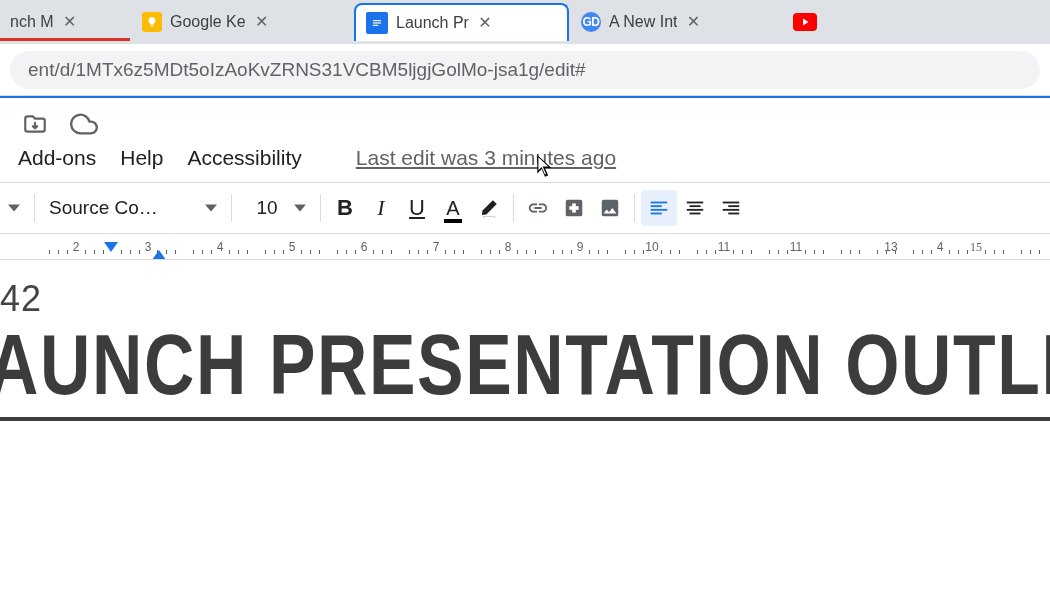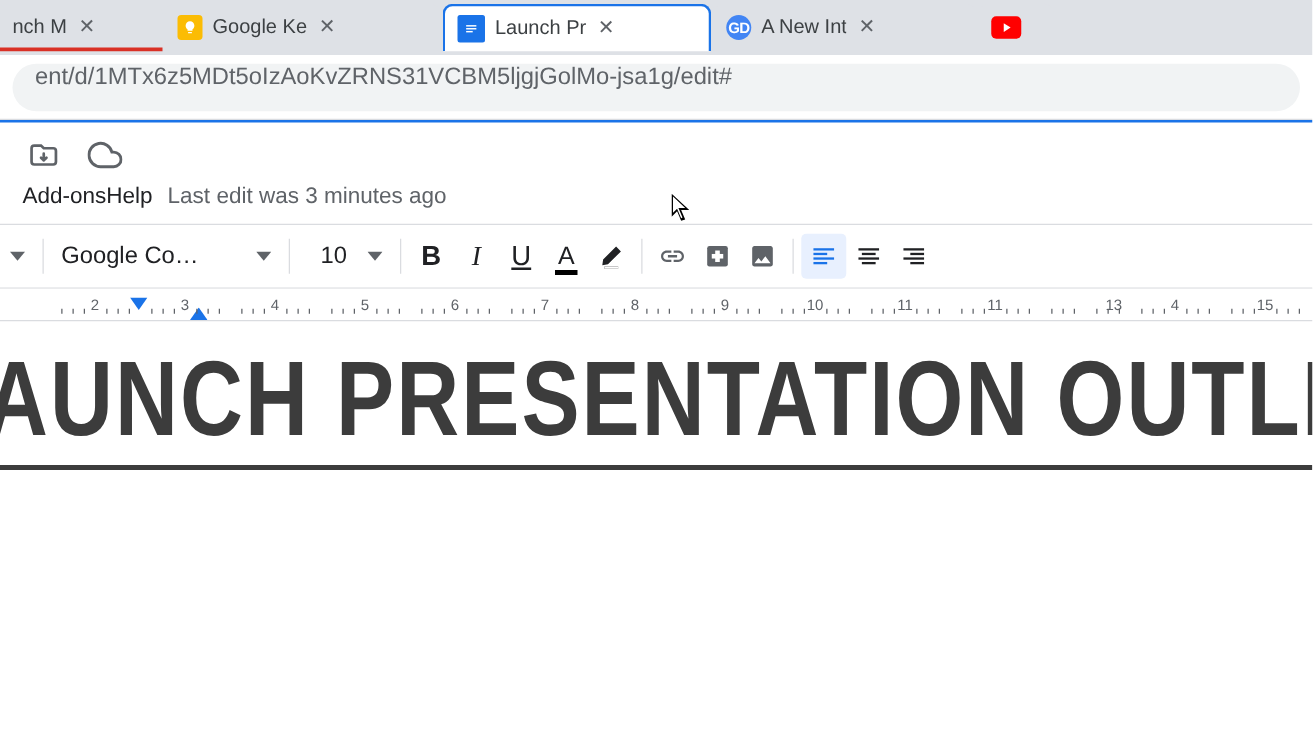--- a/index.html
+++ b/index.html
@@ -16,31 +16,31 @@
     .tab-red-underline { position: absolute; height: 3px; background: #d93025; bottom: 0; left: 0; }
     
     .favicon-keep { background: #fbbc04; border-radius: 3px; display: flex; align-items: center; justify-content: center; }
     .favicon-keep svg { fill: #fff; }
     .favicon-docs { background: #1a73e8; border-radius: 2px; display: flex; align-items: center; justify-content: center; }
     .favicon-gd { background: #4285f4; border-radius: 50%; color: #fff; font-size: 12px; font-weight: bold; display: flex; align-items: center; justify-content: center; letter-spacing: -0.5px; }
     .favicon-yt { background: #ff0000; border-radius: 4px; display: flex; align-items: center; justify-content: center; }
     
     
     .addressbar-row { display: flex; align-items: center; height: 52px; background: #fff; padding: 0 10px; border-bottom: 1px solid #dadce0; }
-    .addressbar { flex: 1; background: #f1f3f4; border-radius: 20px; height: 38px; display: flex; align-items: flex-start; padding: 0 18px; font-size: 19px; color: #5f6368; overflow: hidden; white-space: nowrap; }
+    .addressbar { flex: 1; background: #f1f3f4; border-radius: 20px; height: 38px; display: flex; align-items: center; padding: 0 18px; font-size: 19px; color: #5f6368; overflow: hidden; white-space: nowrap; }
     .progress-line { height: 2px; background: #1a73e8; width: 100%; }
     
     
     .app-header { display: flex; align-items: center; padding: 12px 22px 4px; gap: 22px; }
     .header-icon { color: #5f6368; display: flex; align-items: center; }
     
     
-    .menubar { display: flex; align-items: center; padding: 4px 18px 12px; font-size: 18px; color: #202124; }
+    .menubar { display: flex; align-items: center; padding: 4px 18px 12px; gap: 24px; font-size: 21px; color: #202124; }
     .menubar .item { cursor: pointer; }
-    .menubar .edit-status { color: #5f6368; margin-left: 12px; }
+    .menubar .edit-status { color: #5f6368; text-decoration: underline; margin-left: 30px; }
     
     
     .toolbar { display: flex; align-items: center; padding: 4px 8px; gap: 0; border-top: 1px solid #dadce0; border-bottom: 1px solid #dadce0; height: 52px; }
     .tb-sep { width: 1px; height: 28px; background: #dadce0; margin: 0 6px; }
     .tb-drop { display: flex; align-items: center; gap: 6px; padding: 4px 8px; cursor: pointer; font-size: 19px; color: #202124; }
     .tb-drop .caret { color: #5f6368; }
     .tb-font { width: 150px; overflow: hidden; white-space: nowrap; }
     .tb-btn { width: 36px; height: 36px; display: flex; align-items: center; justify-content: center; cursor: pointer; color: #202124; border-radius: 4px; }
     .tb-btn.selected { background: #e8f0fe; color: #1a73e8; }
     .tb-btn svg { width: 22px; height: 22px; }
@@ -126,32 +126,33 @@
   <span class="header-icon">
     <svg width="28" height="28" viewBox="0 0 24 24" fill="none" stroke="#5f6368" stroke-width="2">
         <path d="M18 10h-1.26A8 8 0 109 20h9a5 5 0 000-10z"></path>
       </svg>
   </span>
 </div>
 
 <div class="menubar">
   <span class="item">Add-ons</span>
   <span class="item">Help</span>
+  <span class="item">Accessibility</span>
   <span class="edit-status">Last edit was 3 minutes ago</span>
 </div>
 
 <div class="toolbar">
   <span class="tb-drop" style="padding-left:0;">
     <svg width="12" height="12" viewBox="0 0 10 6" class="caret">
         <path d="M0 0l5 6 5-6z" fill="#5f6368"></path>
       </svg>
   </span>
   <span class="tb-sep"></span>
   <span class="tb-drop">
-    <span class="tb-font">Google Co…</span>
+    <span class="tb-font">Source Co…</span>
     <svg width="12" height="12" viewBox="0 0 10 6" class="caret">
         <path d="M0 0l5 6 5-6z" fill="#5f6368"></path>
       </svg>
   </span>
   <span class="tb-sep"></span>
   <span class="tb-drop">
     <span style="width:42px; text-align:center;">10</span>
     <svg width="12" height="12" viewBox="0 0 10 6" class="caret">
         <path d="M0 0l5 6 5-6z" fill="#5f6368"></path>
       </svg>
@@ -313,31 +314,32 @@
       <span class="ruler-tick minor" style="left: 841px;"></span>
       <span class="ruler-tick minor" style="left: 850px;"></span>
       <span class="ruler-tick minor" style="left: 859px;"></span>
       <span class="ruler-num" style="left: 904px;">4</span>
       <span class="ruler-tick minor" style="left: 877px;"></span>
       <span class="ruler-tick minor" style="left: 886px;"></span>
       <span class="ruler-tick minor" style="left: 895px;"></span>
       <span class="ruler-tick minor" style="left: 913px;"></span>
       <span class="ruler-tick minor" style="left: 922px;"></span>
       <span class="ruler-tick minor" style="left: 931px;"></span>
-      <span class="ruler-num" style="left: 976px;">15</span>
+      <span class="ruler-num" style="left: 940px; font-family: Liberation Serif, serif;">15</span>
       <span class="ruler-tick minor" style="left: 949px;"></span>
       <span class="ruler-tick minor" style="left: 958px;"></span>
       <span class="ruler-tick minor" style="left: 967px;"></span>
       <span class="ruler-tick minor" style="left: 985px;"></span>
       <span class="ruler-tick minor" style="left: 994px;"></span>
       <span class="ruler-tick minor" style="left: 1003px;"></span>
     </div>
 </div>
 
 <div class="doc">
+  <div class="doc-pretitle">42</div>
   <div class="doc-title">AUNCH PRESENTATION OUTLINE</div>
   <div class="doc-rule"></div>
 </div>
 
 <div class="cursor">
   <svg viewBox="0 0 16 24">
       <path d="M0 0v17l4-4 3 7 3-1-3-7h6z" fill="#000"></path>
       <path d="M1 2v12l3-3 3 7 1-.4-3-7h5z" fill="#fff"></path>
     </svg>
 </div>

